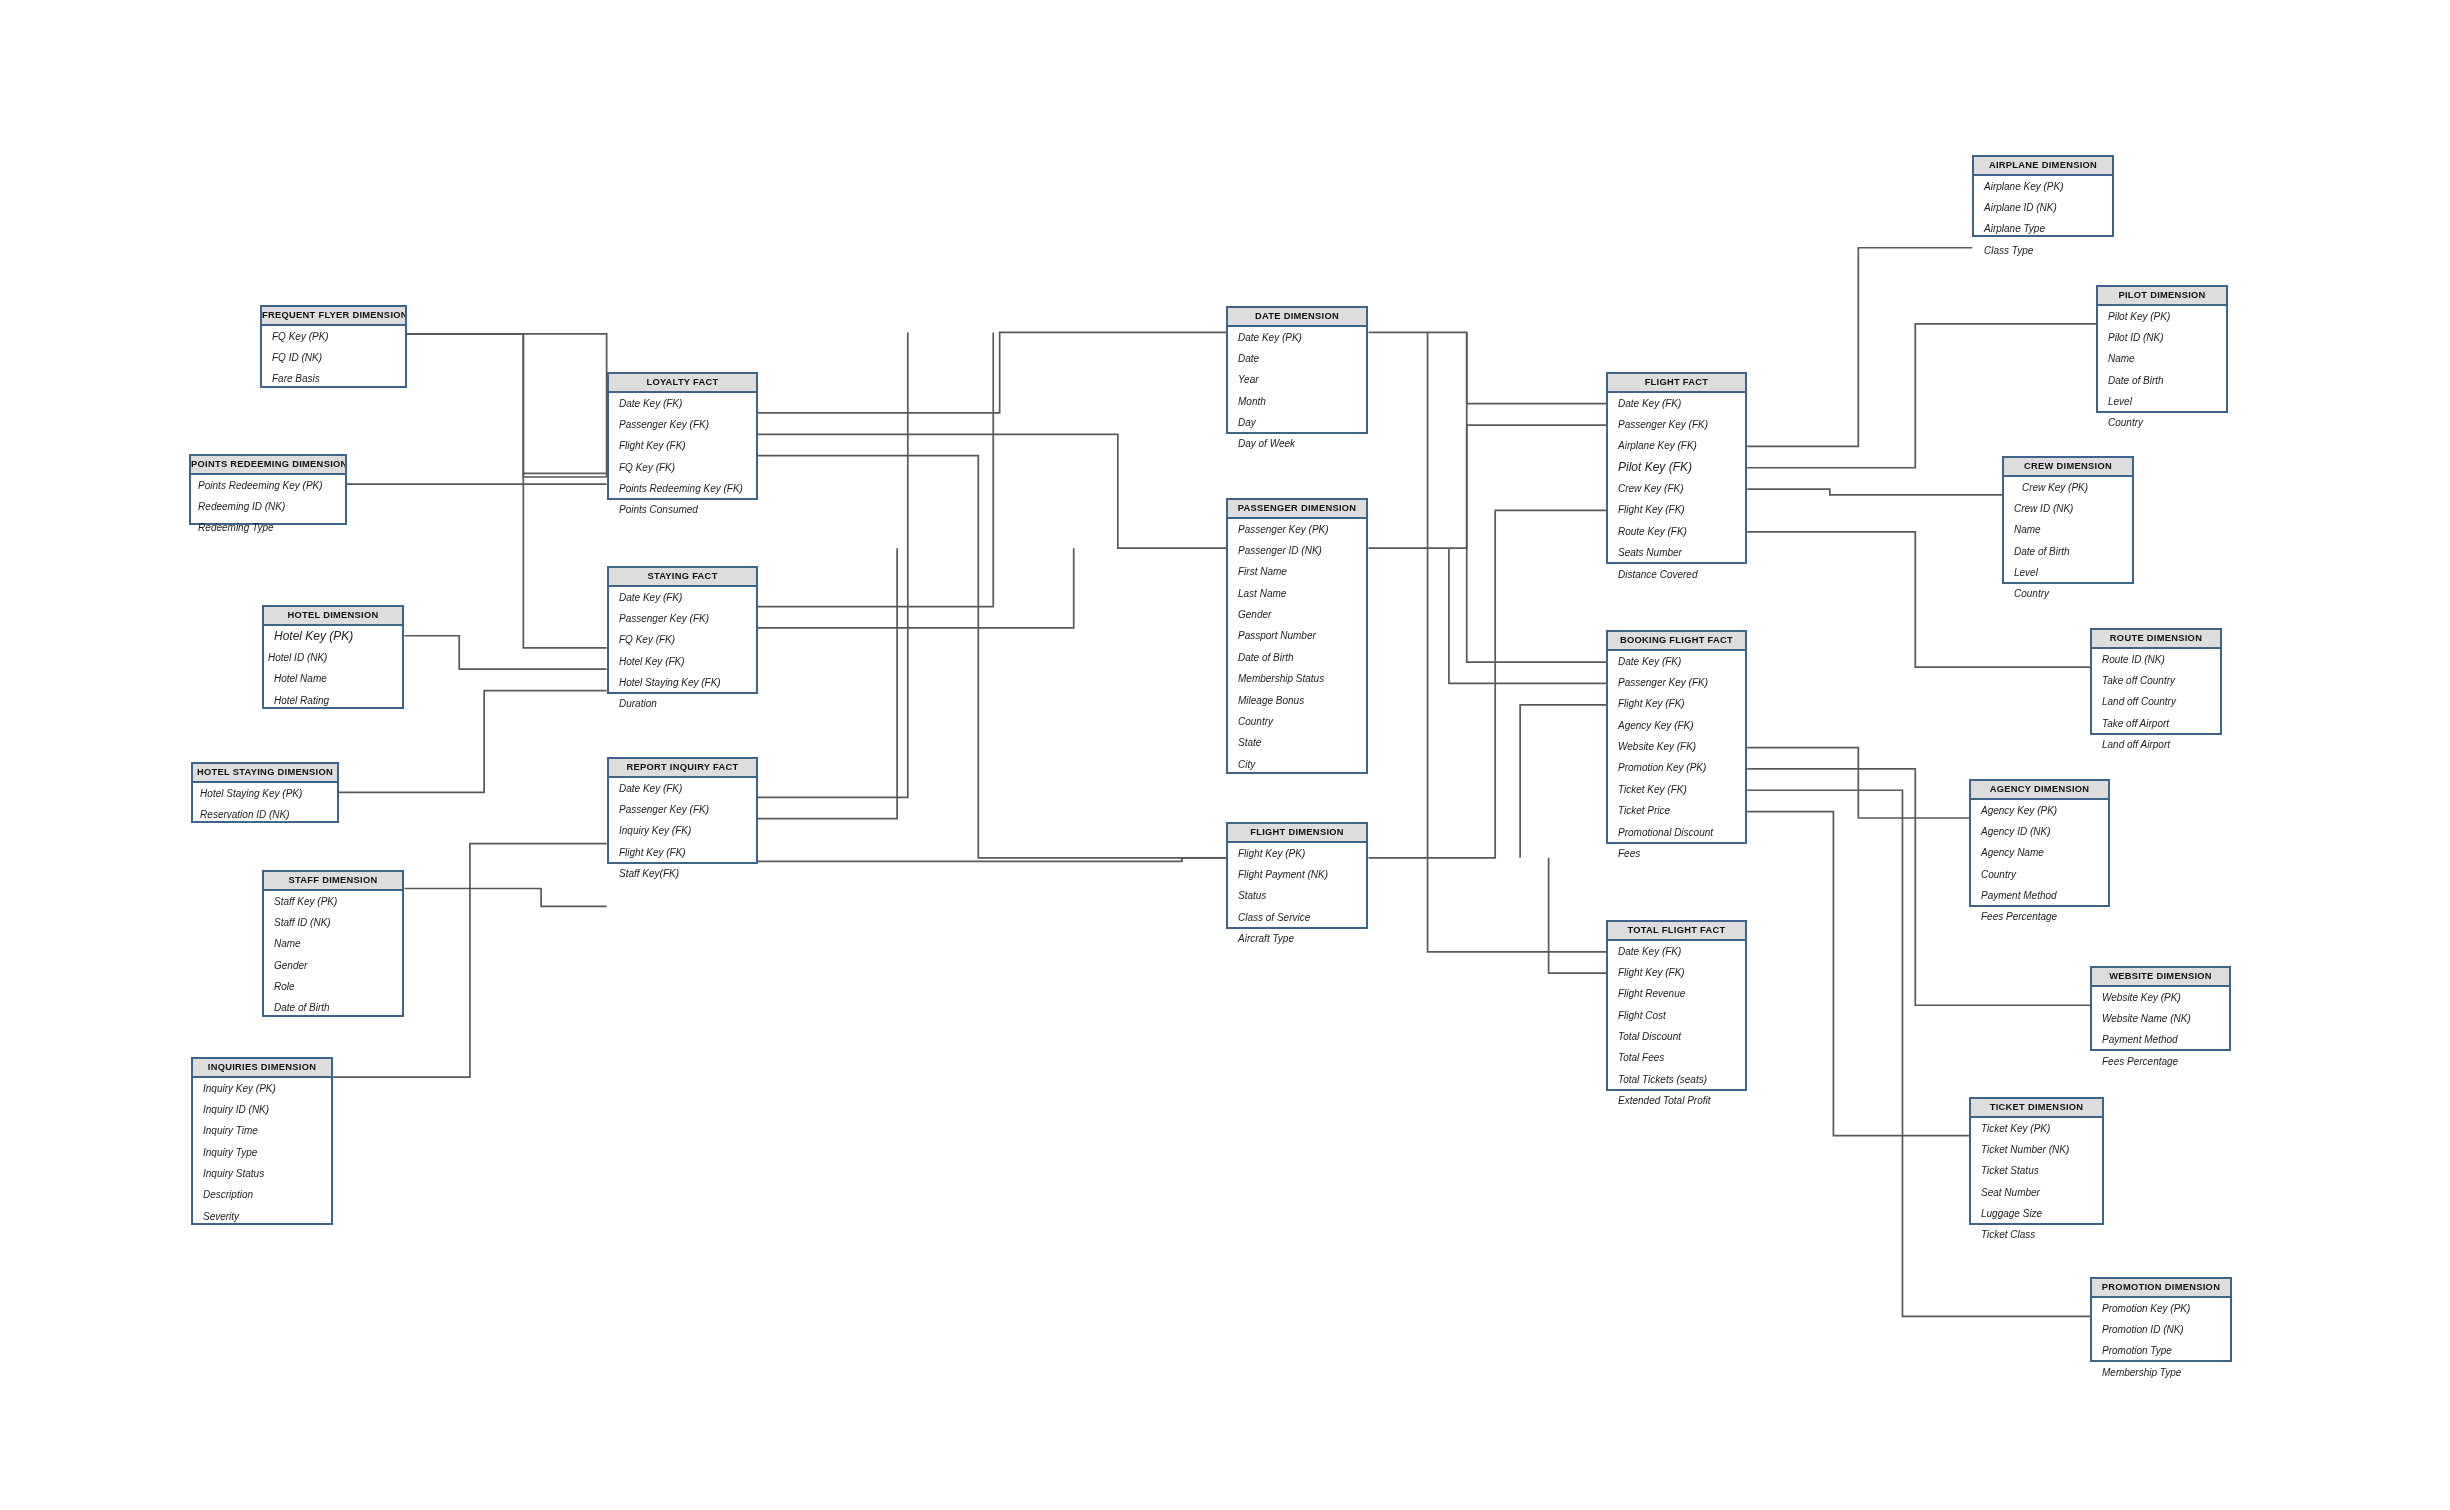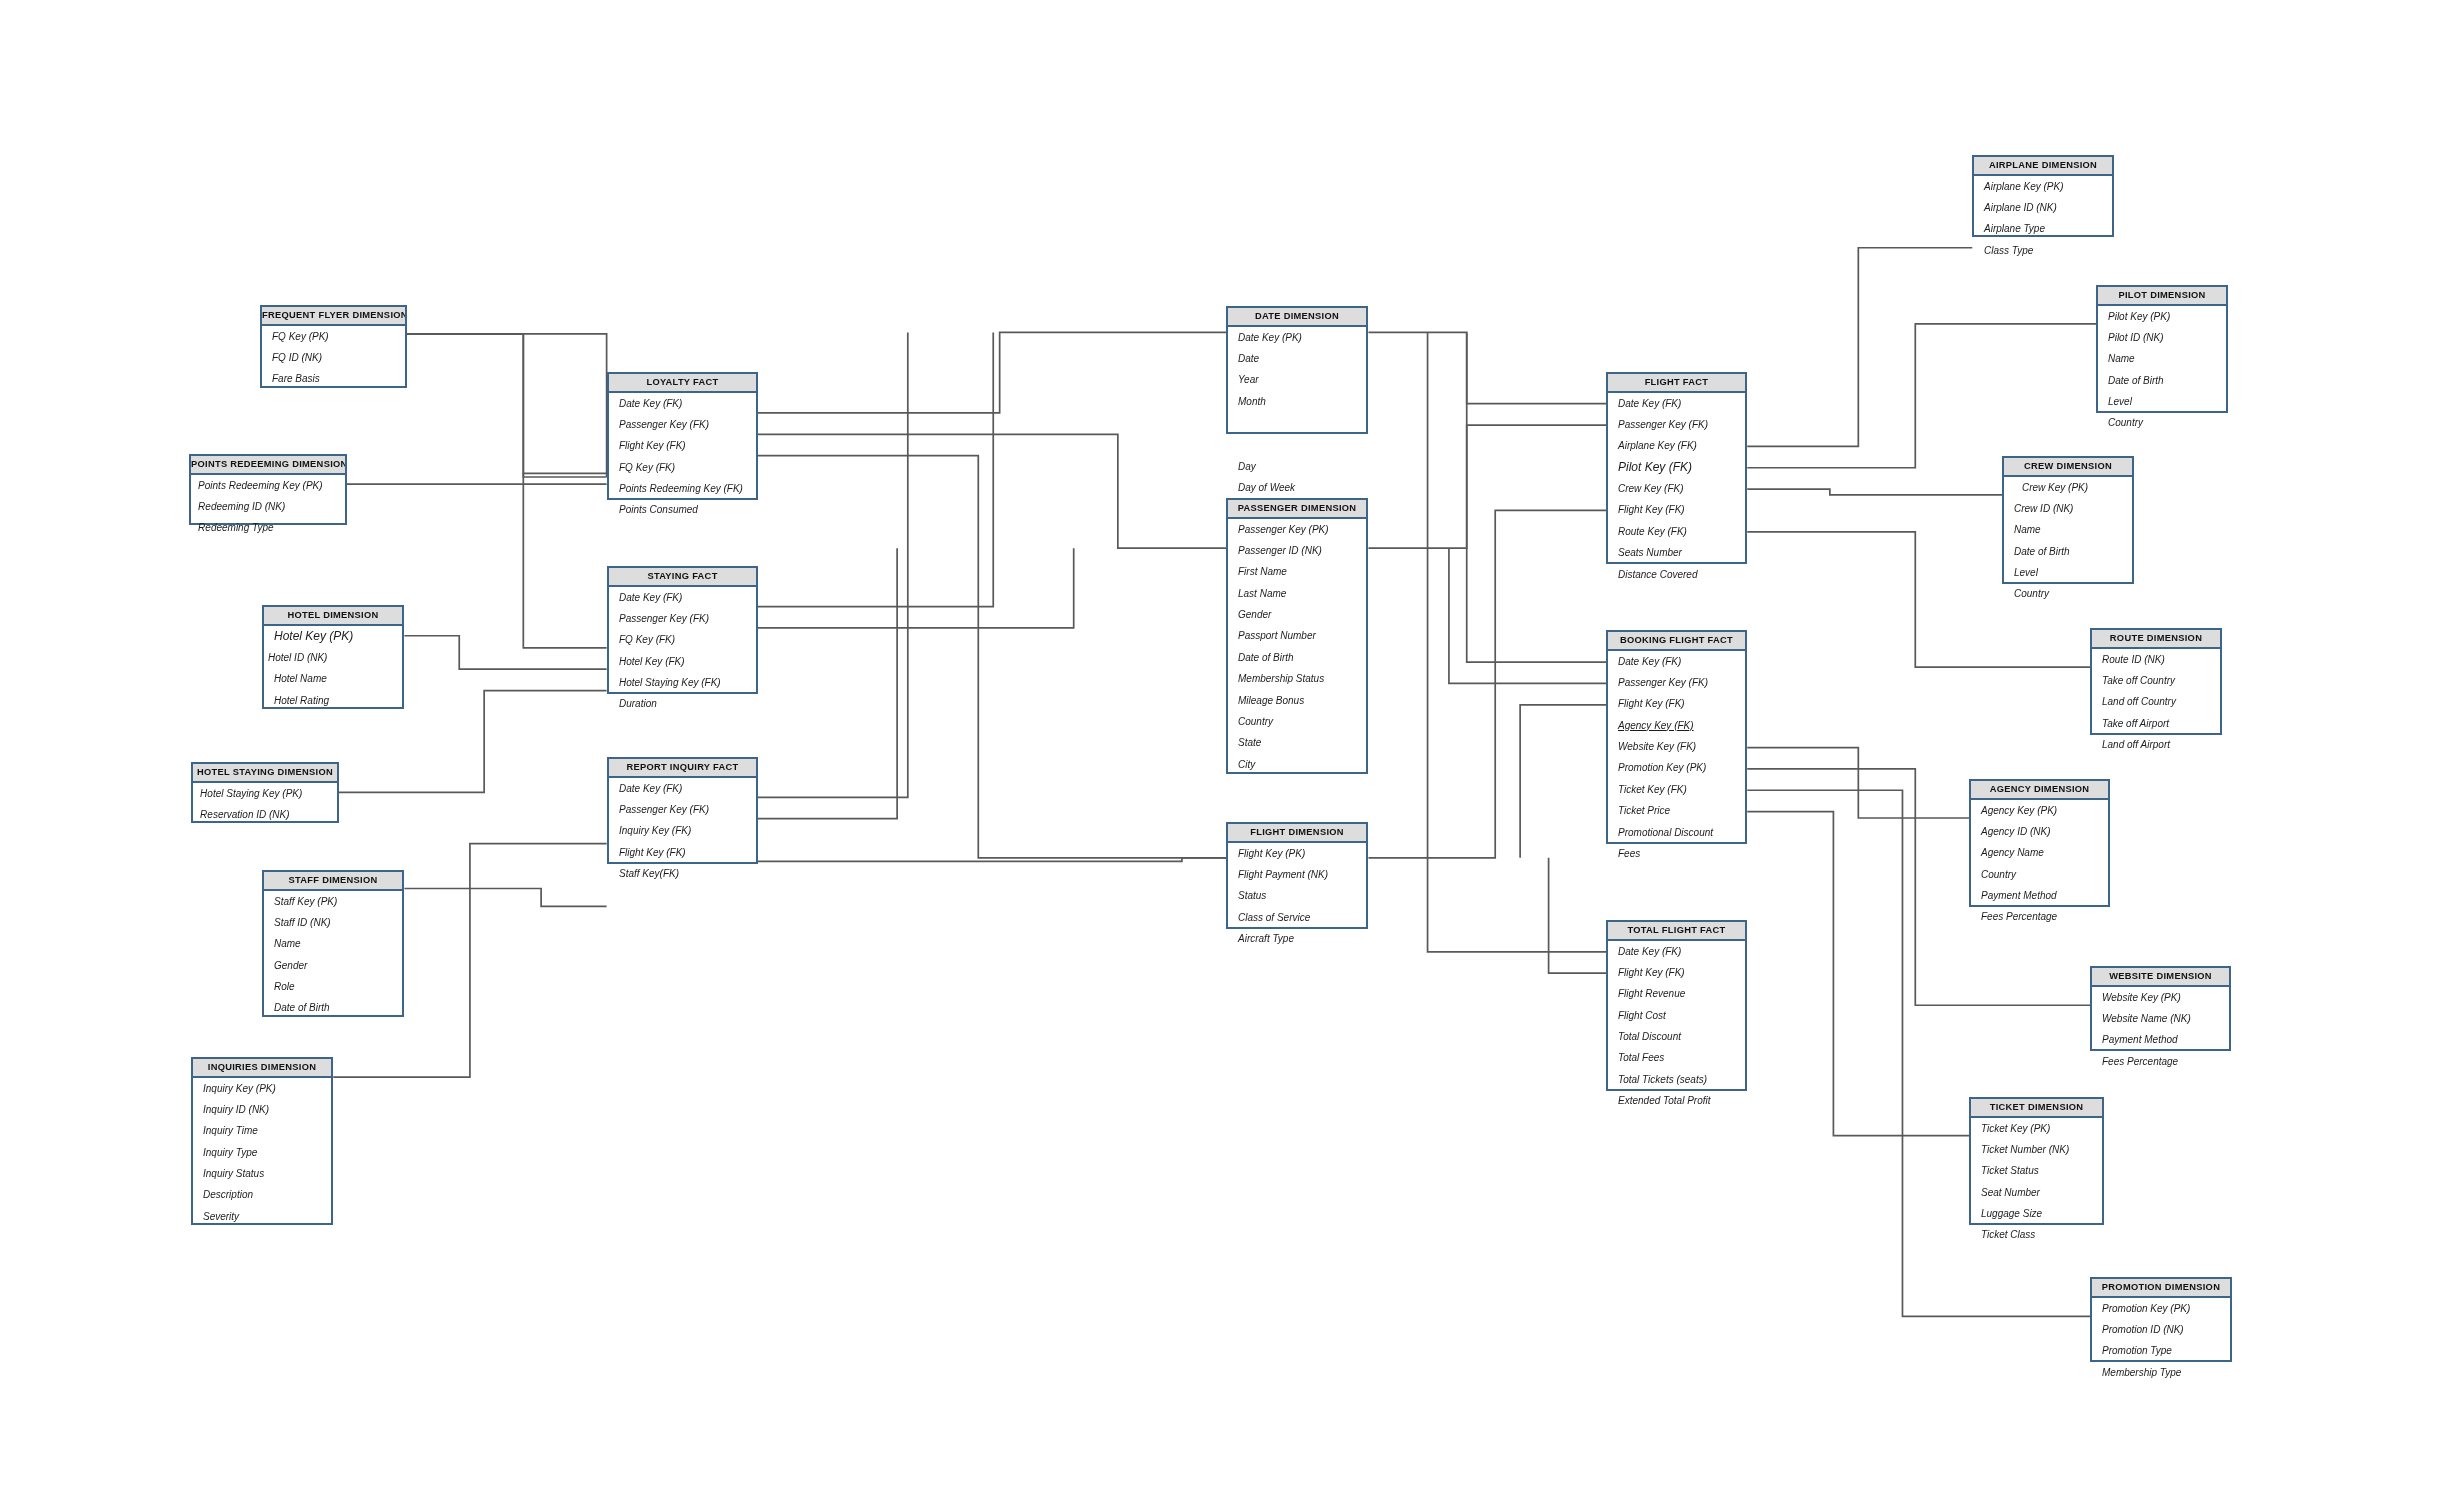--- a/index.html
+++ b/index.html
@@ -174,21 +174,21 @@
         <div class="attr" style="height: 21.4px; line-height: 21.4px; font-size: 10px; padding-left: 10px; color: rgb(28, 28, 28);">Membership Type</div>
       </div>
     </div>
     <div class="entity" style="left: 1226px; top: 306px; width: 142px; height: 128px; border-color: rgb(61, 100, 137); background: rgb(255, 255, 255);">
       <div class="ent-head" style="height: 18.5px; line-height: 17px; font-size: 9.3px; background: rgb(221, 221, 221); border-bottom-color: rgb(61, 100, 137);">DATE DIMENSION</div>
       <div class="ent-body">
         <div class="attr" style="height: 21.4px; line-height: 21.4px; font-size: 10px; padding-left: 10px; color: rgb(28, 28, 28);">Date Key (PK)</div>
         <div class="attr" style="height: 21.4px; line-height: 21.4px; font-size: 10px; padding-left: 10px; color: rgb(28, 28, 28);">Date</div>
         <div class="attr" style="height: 21.4px; line-height: 21.4px; font-size: 10px; padding-left: 10px; color: rgb(28, 28, 28);">Year</div>
         <div class="attr" style="height: 21.4px; line-height: 21.4px; font-size: 10px; padding-left: 10px; color: rgb(28, 28, 28);">Month</div>
-        <div class="attr" style="height: 21.4px; line-height: 21.4px; font-size: 10px; padding-left: 10px; color: rgb(28, 28, 28); margin-top: 44px;">Day</div>
+        <div class="attr" style="height: 21.4px; line-height: 21.4px; font-size: 10px; padding-left: 10px; color: rgb(28, 28, 28);">Day</div>
         <div class="attr" style="height: 21.4px; line-height: 21.4px; font-size: 10px; padding-left: 10px; color: rgb(28, 28, 28);">Day of Week</div>
       </div>
     </div>
     <div class="entity" style="left: 1226px; top: 498px; width: 142px; height: 276px; border-color: rgb(61, 100, 137); background: rgb(255, 255, 255);">
       <div class="ent-head" style="height: 18.5px; line-height: 17px; font-size: 9.3px; background: rgb(221, 221, 221); border-bottom-color: rgb(61, 100, 137);">PASSENGER DIMENSION</div>
       <div class="ent-body">
         <div class="attr" style="height: 21.4px; line-height: 21.4px; font-size: 10px; padding-left: 10px; color: rgb(28, 28, 28);">Passenger Key (PK)</div>
         <div class="attr" style="height: 21.4px; line-height: 21.4px; font-size: 10px; padding-left: 10px; color: rgb(28, 28, 28);">Passenger ID (NK)</div>
         <div class="attr" style="height: 21.4px; line-height: 21.4px; font-size: 10px; padding-left: 10px; color: rgb(28, 28, 28);">First Name</div>
         <div class="attr" style="height: 21.4px; line-height: 21.4px; font-size: 10px; padding-left: 10px; color: rgb(28, 28, 28);">Last Name</div>
@@ -225,21 +225,21 @@
         <div class="attr" style="height: 21.4px; line-height: 21.4px; font-size: 10px; padding-left: 10px; color: rgb(28, 28, 28);">Seats Number</div>
         <div class="attr" style="height: 21.4px; line-height: 21.4px; font-size: 10px; padding-left: 10px; color: rgb(28, 28, 28);">Distance Covered</div>
       </div>
     </div>
     <div class="entity" style="left: 1606px; top: 630px; width: 141px; height: 214px; border-color: rgb(61, 100, 137); background: rgb(255, 255, 255);">
       <div class="ent-head" style="height: 18.5px; line-height: 17px; font-size: 9.3px; background: rgb(221, 221, 221); border-bottom-color: rgb(61, 100, 137);">BOOKING FLIGHT FACT</div>
       <div class="ent-body">
         <div class="attr" style="height: 21.4px; line-height: 21.4px; font-size: 10px; padding-left: 10px; color: rgb(28, 28, 28);">Date Key (FK)</div>
         <div class="attr" style="height: 21.4px; line-height: 21.4px; font-size: 10px; padding-left: 10px; color: rgb(28, 28, 28);">Passenger Key (FK)</div>
         <div class="attr" style="height: 21.4px; line-height: 21.4px; font-size: 10px; padding-left: 10px; color: rgb(28, 28, 28);">Flight Key (FK)</div>
-        <div class="attr" style="height: 21.4px; line-height: 21.4px; font-size: 10px; padding-left: 10px; color: rgb(28, 28, 28); text-decoration: underline;">Agency Key (FK)</div>
+        <div class="attr" style="height: 21.4px; line-height: 21.4px; font-size: 10px; padding-left: 10px; color: rgb(28, 28, 28);">Agency Key (FK)</div>
         <div class="attr" style="height: 21.4px; line-height: 21.4px; font-size: 10px; padding-left: 10px; color: rgb(28, 28, 28);">Website Key (FK)</div>
         <div class="attr" style="height: 21.4px; line-height: 21.4px; font-size: 10px; padding-left: 10px; color: rgb(28, 28, 28);">Promotion Key (PK)</div>
         <div class="attr" style="height: 21.4px; line-height: 21.4px; font-size: 10px; padding-left: 10px; color: rgb(28, 28, 28);">Ticket Key (FK)</div>
         <div class="attr" style="height: 21.4px; line-height: 21.4px; font-size: 10px; padding-left: 10px; color: rgb(28, 28, 28);">Ticket Price</div>
         <div class="attr" style="height: 21.4px; line-height: 21.4px; font-size: 10px; padding-left: 10px; color: rgb(28, 28, 28);">Promotional Discount</div>
         <div class="attr" style="height: 21.4px; line-height: 21.4px; font-size: 10px; padding-left: 10px; color: rgb(28, 28, 28);">Fees</div>
       </div>
     </div>
     <div class="entity" style="left: 1606px; top: 920px; width: 141px; height: 171px; border-color: rgb(61, 100, 137); background: rgb(255, 255, 255);">
       <div class="ent-head" style="height: 18.5px; line-height: 17px; font-size: 9.3px; background: rgb(221, 221, 221); border-bottom-color: rgb(61, 100, 137);">TOTAL FLIGHT FACT</div>

